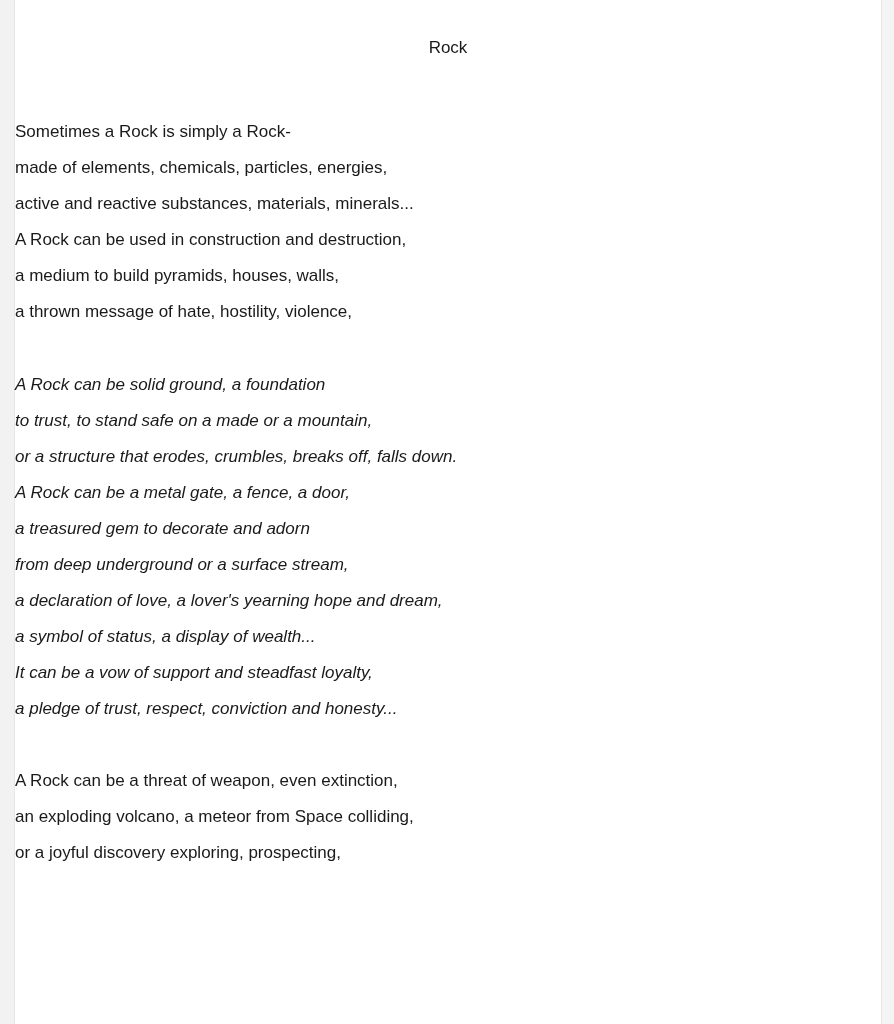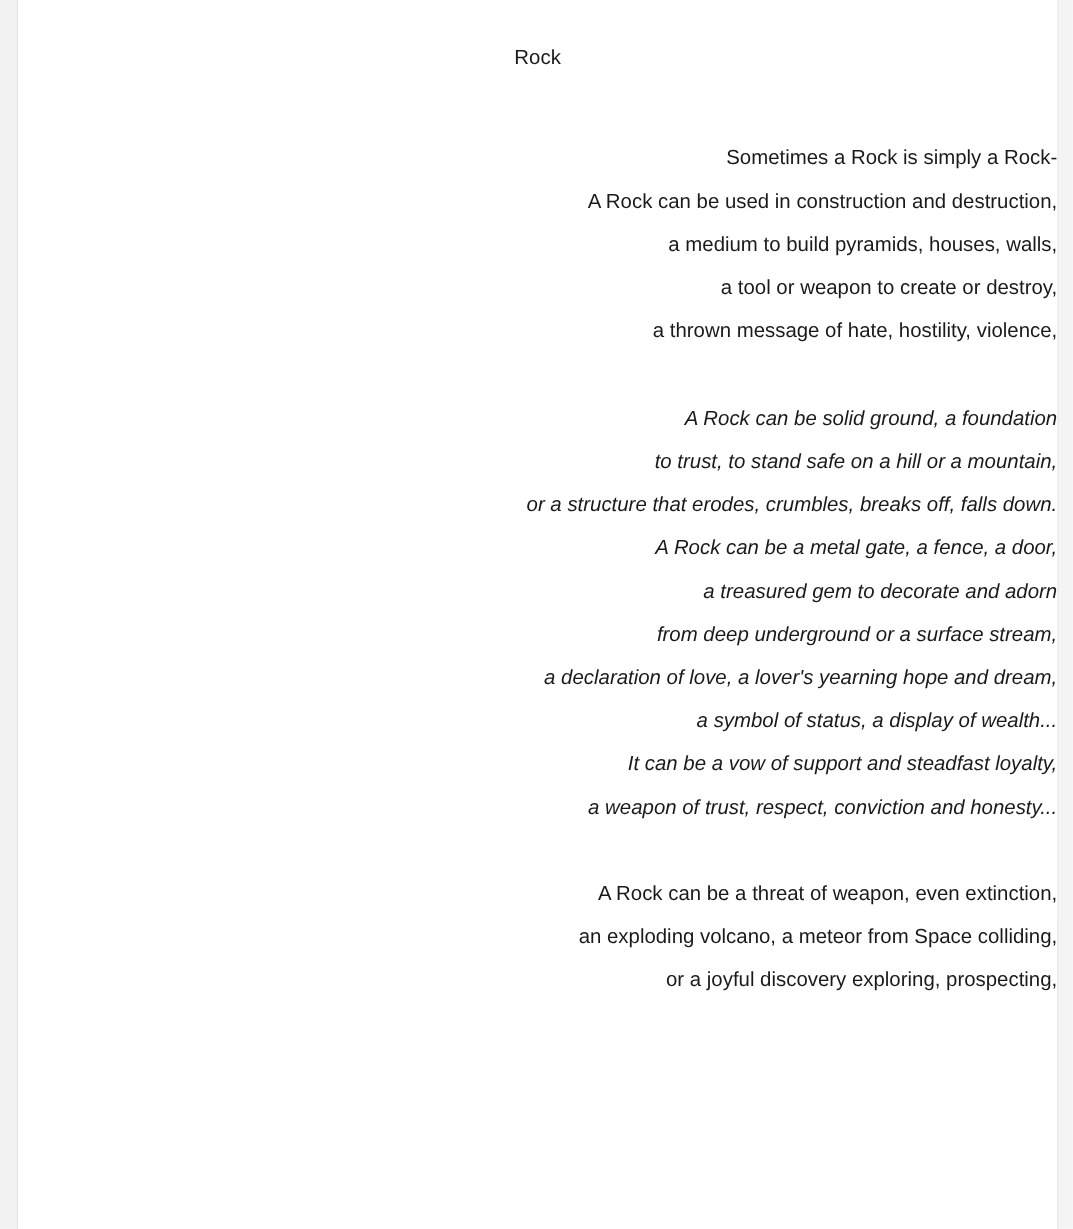--- a/index.html
+++ b/index.html
@@ -58,58 +58,59 @@
     color: #1a1a1a;
   }
   .stanza {
     margin: 0;
     padding: 0;
   }
   .stanza-1 { margin-top: 56px; }
   .stanza-2 { margin-top: 37px; font-style: italic; }
   .stanza-3 { margin-top: 36px; }
   .poem-line {
-    text-align: right;
+    text-align: left;
     font-size: 17px;
     line-height: 36px;
     color: #1a1a1a;
     white-space: pre;
   }
 </style>
 </head>
 <body>
 
 <div class="page">
 
   <div class="edge-left"></div>
   <div class="edge-right"></div>
 
   <div class="content">
 
     <div class="poem-title">Rock</div>
 
     <div class="stanza stanza-1">
       <div class="poem-line">Sometimes a Rock is simply a Rock-</div>
+      <div class="poem-line">made of elements, chemicals, particles, energies,</div>
+      <div class="poem-line">active and reactive substances, materials, minerals...</div>
       <div class="poem-line">A Rock can be used in construction and destruction,</div>
       <div class="poem-line">a medium to build pyramids, houses, walls,</div>
-      <div class="poem-line">a tool or weapon to create or destroy,</div>
       <div class="poem-line">a thrown message of hate, hostility, violence,</div>
     </div>
 
     <div class="stanza stanza-2">
       <div class="poem-line">A Rock can be solid ground, a foundation</div>
-      <div class="poem-line">to trust, to stand safe on a hill or a mountain,</div>
+      <div class="poem-line">to trust, to stand safe on a made or a mountain,</div>
       <div class="poem-line">or a structure that erodes, crumbles, breaks off, falls down.</div>
       <div class="poem-line">A Rock can be a metal gate, a fence, a door,</div>
       <div class="poem-line">a treasured gem to decorate and adorn</div>
       <div class="poem-line">from deep underground or a surface stream,</div>
       <div class="poem-line">a declaration of love, a lover's yearning hope and dream,</div>
       <div class="poem-line">a symbol of status, a display of wealth...</div>
       <div class="poem-line">It can be a vow of support and steadfast loyalty,</div>
-      <div class="poem-line">a weapon of trust, respect, conviction and honesty...</div>
+      <div class="poem-line">a pledge of trust, respect, conviction and honesty...</div>
     </div>
 
     <div class="stanza stanza-3">
       <div class="poem-line">A Rock can be a threat of weapon, even extinction,</div>
       <div class="poem-line">an exploding volcano, a meteor from Space colliding,</div>
       <div class="poem-line">or a joyful discovery exploring, prospecting,</div>
     </div>
 
   </div>
 </div>

